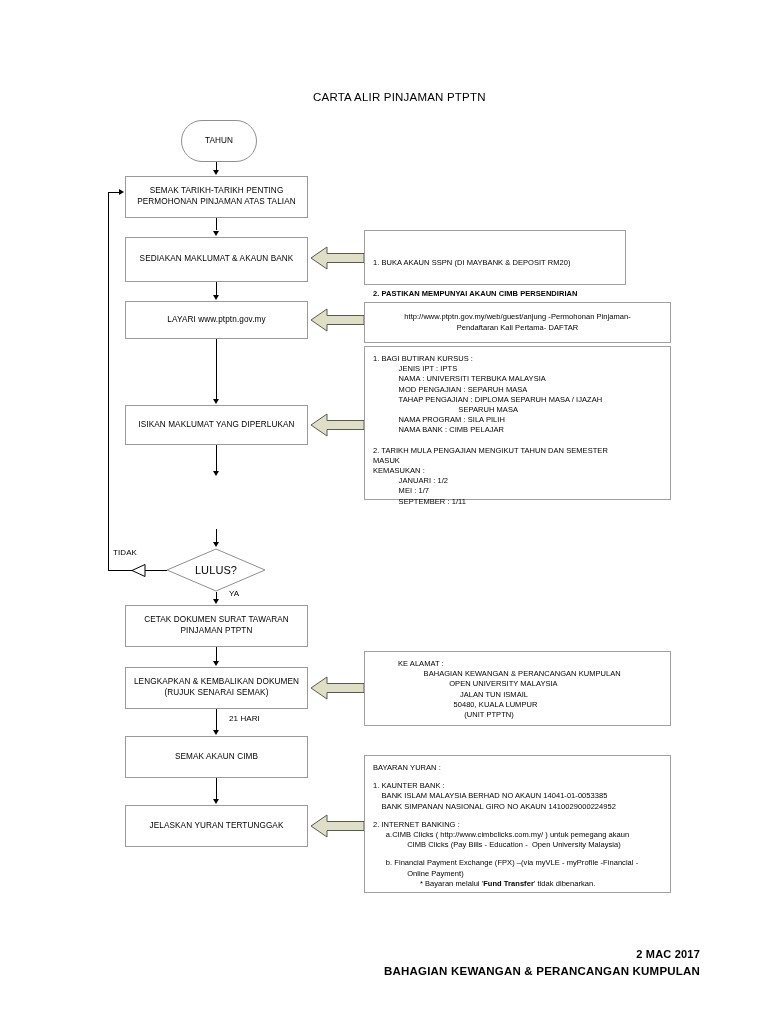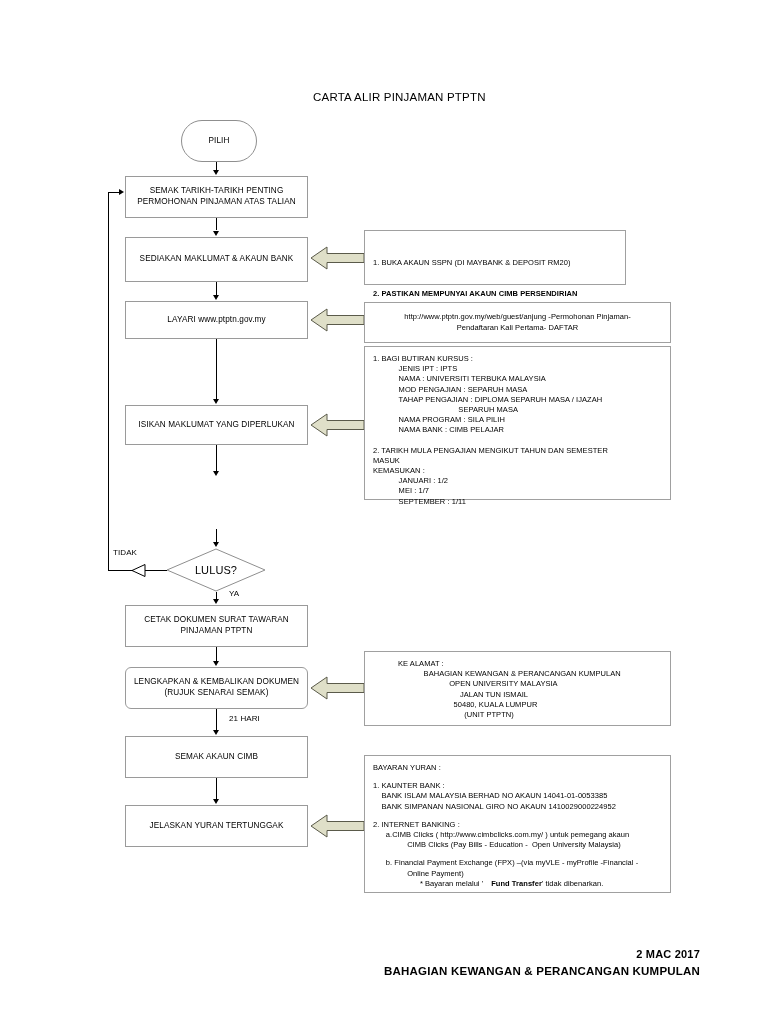--- a/index.html
+++ b/index.html
@@ -77,21 +77,21 @@
     box-sizing: border-box;
     border: 1px solid #a0a0a0;
     background: #ffffff;
     font-size: 7.5px;
     line-height: 1.36;
     letter-spacing: 0.05px;
     padding: 7px 8px;
     white-space: pre-wrap;
   }
   .note.center { text-align: center; }
-  .note b { font-weight: bold; margin-left: 8px; }
+  .note b { font-weight: bold; }
 
   
   .vline {
     position: absolute;
     width: 1px;
     background: #000000;
   }
   .hline {
     position: absolute;
     height: 1px;
@@ -145,21 +145,21 @@
   .footer-date { top: 948px; font-size: 11px; }
   .footer-dept { top: 965px; font-size: 11.5px; }
 </style>
 </head>
 <body>
 
 <div id="chart-root">
 
   <div class="chart-title">CARTA ALIR PINJAMAN PTPTN</div>
 
-  <div class="node terminator" style="left:181px; top:120px; width:76px; height:42px;">PILIH</div>
+  <div class="node terminator" style="left:181px; top:120px; width:76px; height:42px;">TAHUN</div>
 
   <div class="node" style="left:125px; top:176px; width:183px; height:42px;">SEMAK TARIKH-TARIKH PENTING
 PERMOHONAN PINJAMAN ATAS TALIAN</div>
 
   <div class="node" style="left:125px; top:237px; width:183px; height:45px;">SEDIAKAN MAKLUMAT &amp; AKAUN BANK</div>
 
   <div class="node" style="left:125px; top:405px; width:183px; height:40px;">ISIKAN MAKLUMAT YANG DIPERLUKAN</div>
 
   <div class="node" style="left:125px; top:301px; width:183px; height:38px;">LAYARI www.ptptn.gov.my</div>
 
@@ -167,21 +167,21 @@
   <div class="diamond-wrap" style="left:166px; top:548px; width:100px; height:44px;">
     <svg width="100" height="44" viewBox="0 0 100 44">
       <polygon points="50,1 99,22 50,43 1,22" fill="#ffffff" stroke="#8f8f8f" stroke-width="1"></polygon>
     </svg>
     <div class="diamond-label">LULUS?</div>
   </div>
 
   <div class="node" style="left:125px; top:605px; width:183px; height:42px;">CETAK DOKUMEN SURAT TAWARAN
 PINJAMAN PTPTN</div>
 
-  <div class="node" style="left:125px; top:667px; width:183px; height:42px;border-radius:6px;">LENGKAPKAN &amp; KEMBALIKAN DOKUMEN
+  <div class="node" style="left:125px; top:667px; width:183px; height:42px;">LENGKAPKAN &amp; KEMBALIKAN DOKUMEN
 (RUJUK SENARAI SEMAK)</div>
 
   <div class="node" style="left:125px; top:736px; width:183px; height:42px;">SEMAK AKAUN CIMB</div>
 
   <div class="node" style="left:125px; top:805px; width:183px; height:42px;">JELASKAN YURAN TERTUNGGAK</div>
 
   <div class="vline" style="left:216px; top:162px; height:9px;"></div>
   <div class="arrow-down" style="left:213px; top:170px;"></div>
 
   <div class="vline" style="left:216px; top:218px; height:12px;"></div>

